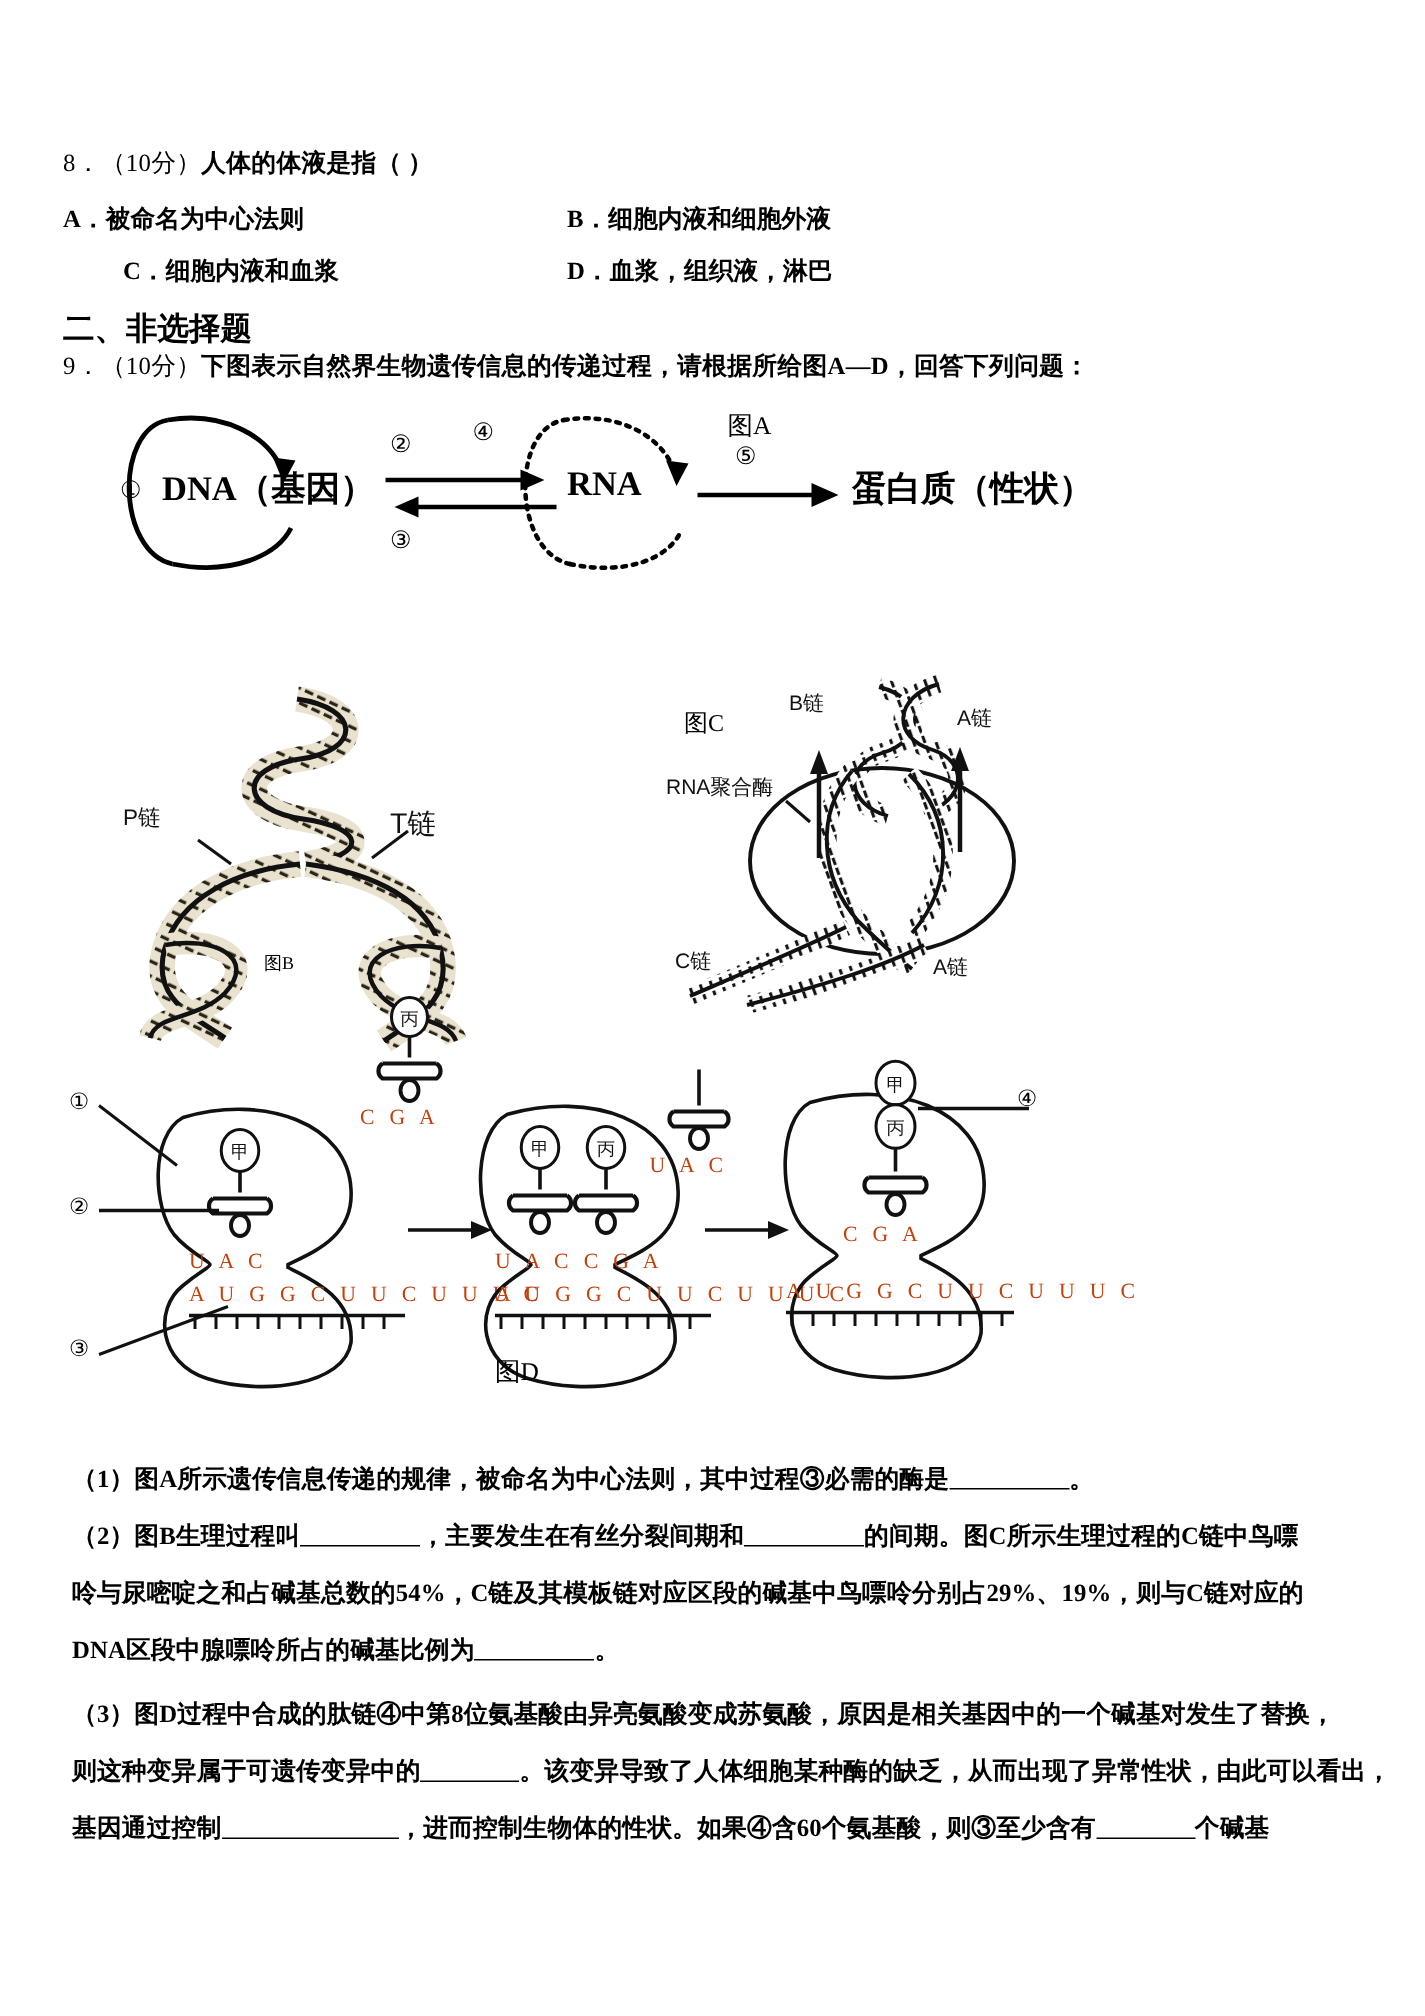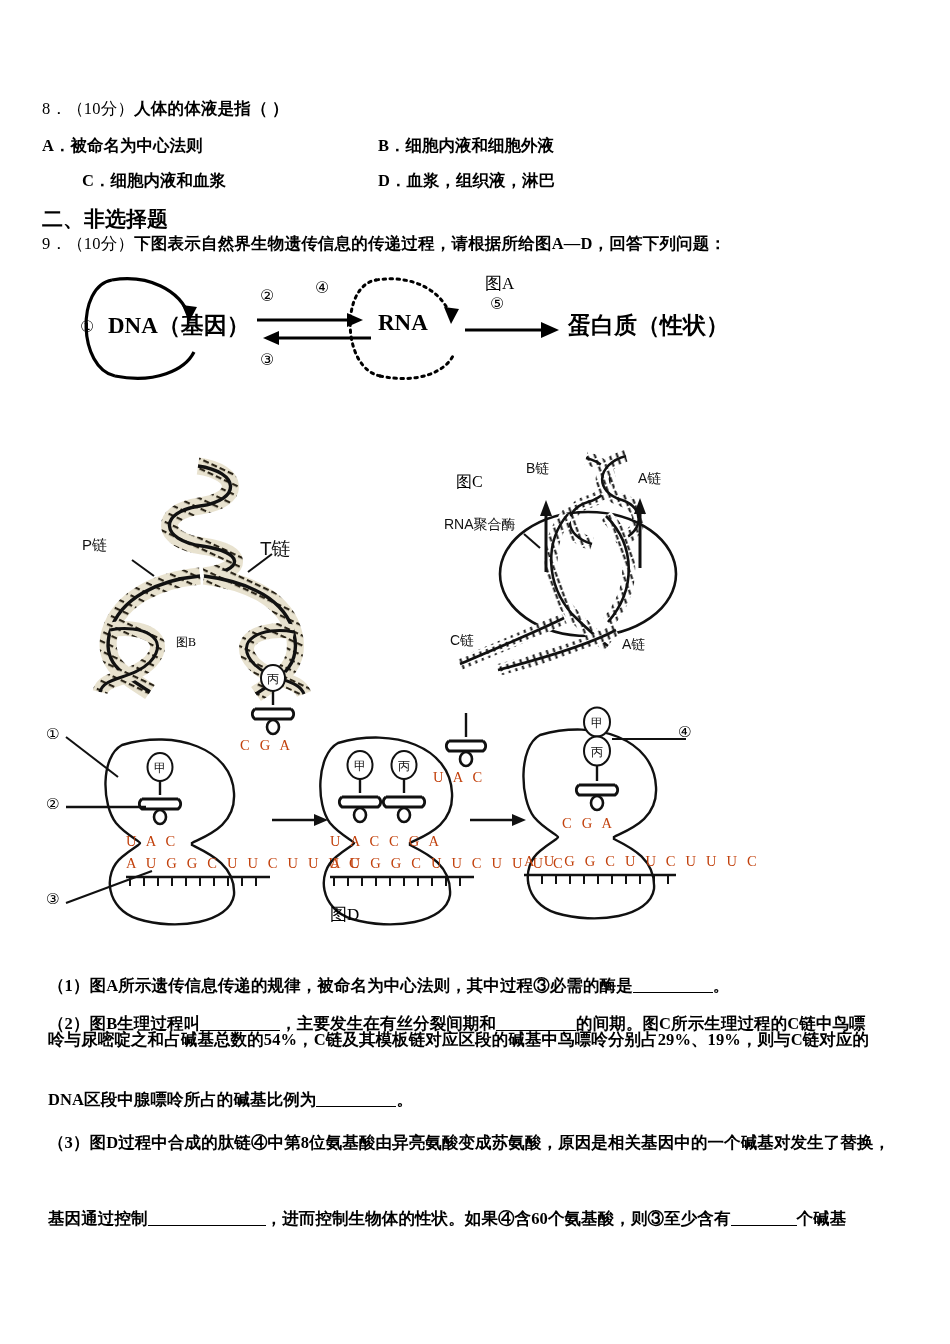--- a/index.html
+++ b/index.html
@@ -395,26 +395,29 @@
   </div>
 
   <div class="para" style="left:48px;top:975px;">
     <span>（1）图A所示遗传信息传递的规律，被命名为中心法则，其中过程③必需的酶是</span><span class="blank b-lg"></span><span>。</span>
   </div>
 
   <div class="para" style="left:48px;top:1013px;">
     <span>（2）图B生理过程叫</span><span class="blank b-lg"></span><span>，主要发生在有丝分裂间期和</span><span class="blank b-lg"></span><span>的间期。图C所示生理过程的C链中鸟嘌</span>
   </div>
 
-  <div class="para" style="left:48px;top:1029px;">呤与尿嘧啶之和占碱基总数的54%，C链及其模板链对应区段的碱基中鸟嘌呤分别占29%、19%，则与C链对应的</div>
+  <div class="para" style="left:48px;top:1051px;">呤与尿嘧啶之和占碱基总数的54%，C链及其模板链对应区段的碱基中鸟嘌呤分别占29%、19%，则与C链对应的</div>
 
   <div class="para" style="left:48px;top:1089px;">
     <span>DNA区段中腺嘌呤所占的碱基比例为</span><span class="blank b-lg"></span><span>。</span>
   </div>
 
   <div class="para" style="left:48px;top:1132px;">（3）图D过程中合成的肽链④中第8位氨基酸由异亮氨酸变成苏氨酸，原因是相关基因中的一个碱基对发生了替换，</div>
 
+  <div class="para" style="left:48px;top:1170px;">
+    <span>则这种变异属于可遗传变异中的</span><span class="blank b-md"></span><span>。该变异导致了人体细胞某种酶的缺乏，从而出现了异常性状，由此可以看出，</span>
+  </div>
 
   <div class="para" style="left:48px;top:1208px;">
     <span>基因通过控制</span><span class="blank b-xl"></span><span>，进而控制生物体的性状。如果④含60个氨基酸，则③至少含有</span><span class="blank b-md"></span><span>个碱基</span>
   </div>
 
 </div>
 
 </body></html>

